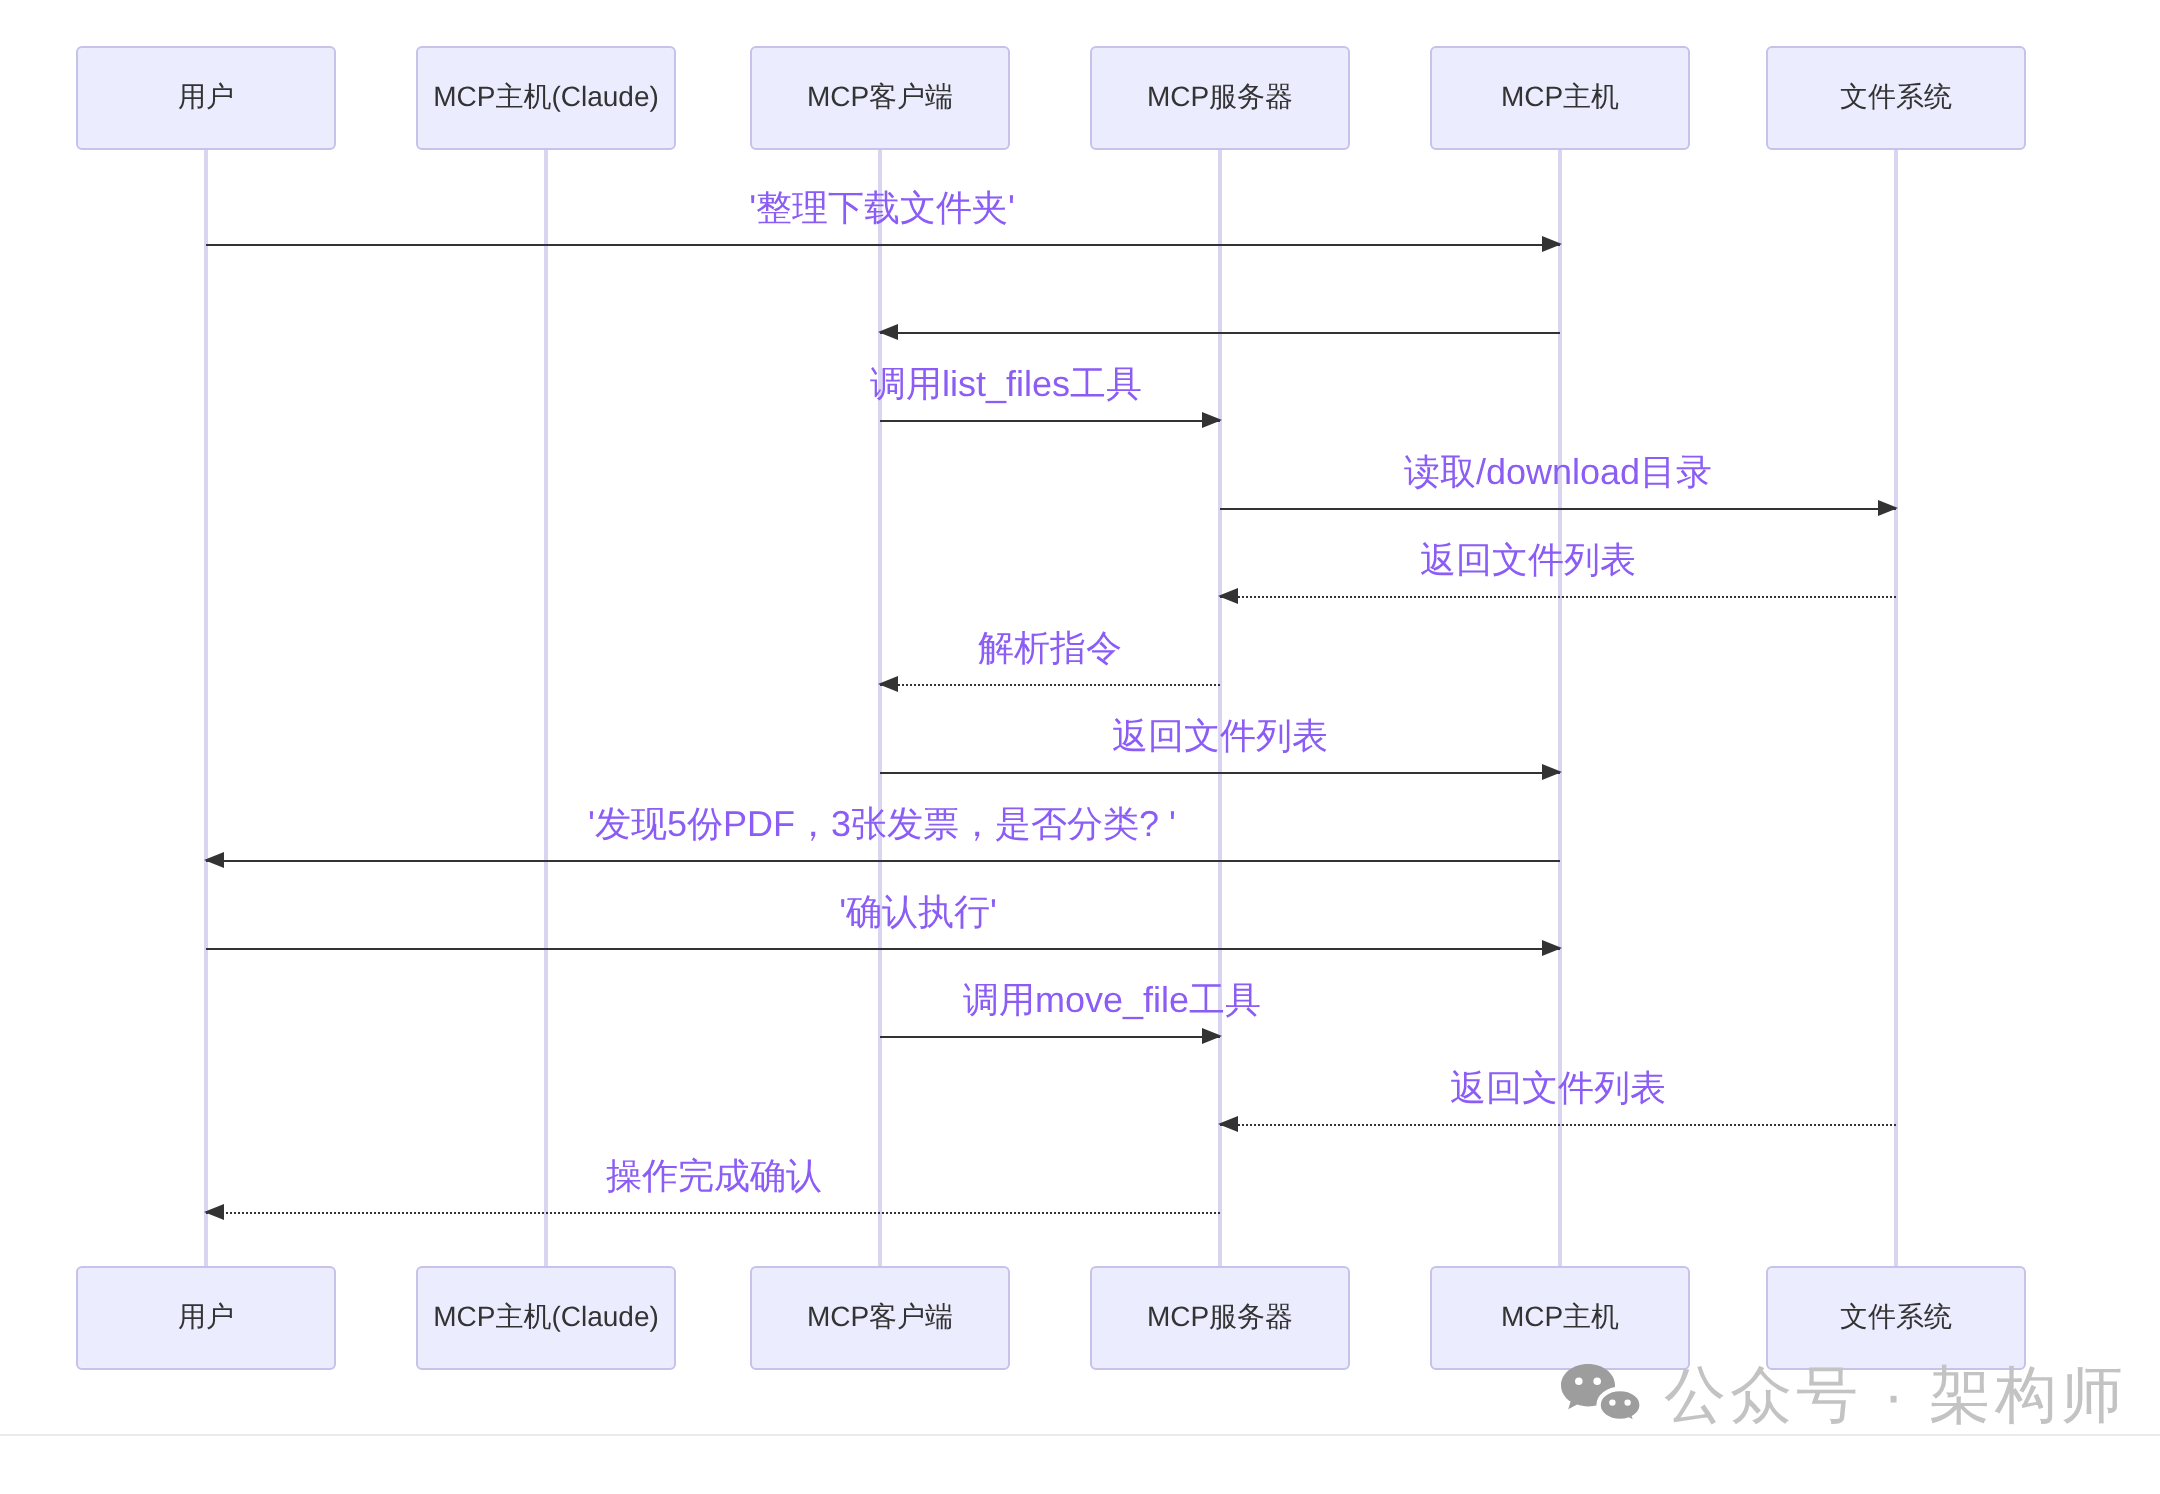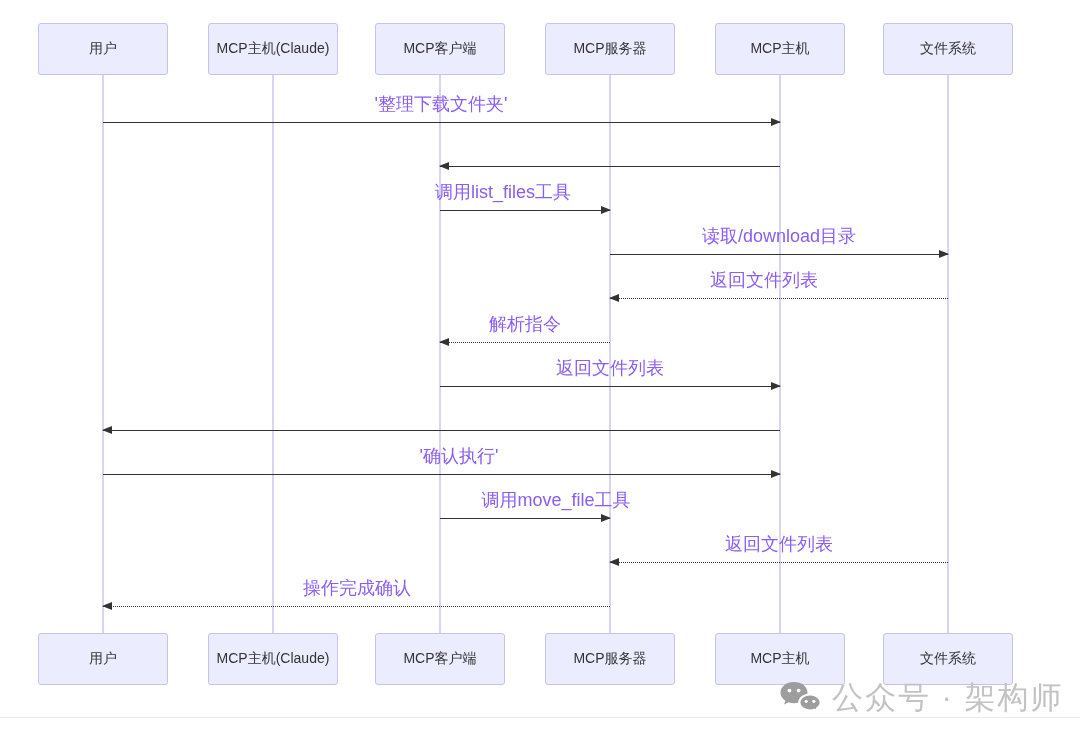--- a/index.html
+++ b/index.html
@@ -96,20 +96,21 @@
   <div class="msg-label" style="left:525px;top:315px">解析指令</div>
   <div class="msg-line dotted" style="left:440px;width:170px;top:342px">
       <span class="head l"></span>
     </div>
 
   <div class="msg-label" style="left:610px;top:359px">返回文件列表</div>
   <div class="msg-line solid" style="left:440px;width:340px;top:386px">
       <span class="head r"></span>
     </div>
 
+  <div class="msg-label" style="left:441px;top:403px">'发现5份PDF，3张发票，是否分类? '</div>
   <div class="msg-line solid" style="left:103px;width:677px;top:430px">
       <span class="head l"></span>
     </div>
 
   <div class="msg-label" style="left:459px;top:447px">'确认执行'</div>
   <div class="msg-line solid" style="left:103px;width:677px;top:474px">
       <span class="head r"></span>
     </div>
 
   <div class="msg-label" style="left:556px;top:491px">调用move_file工具</div>

